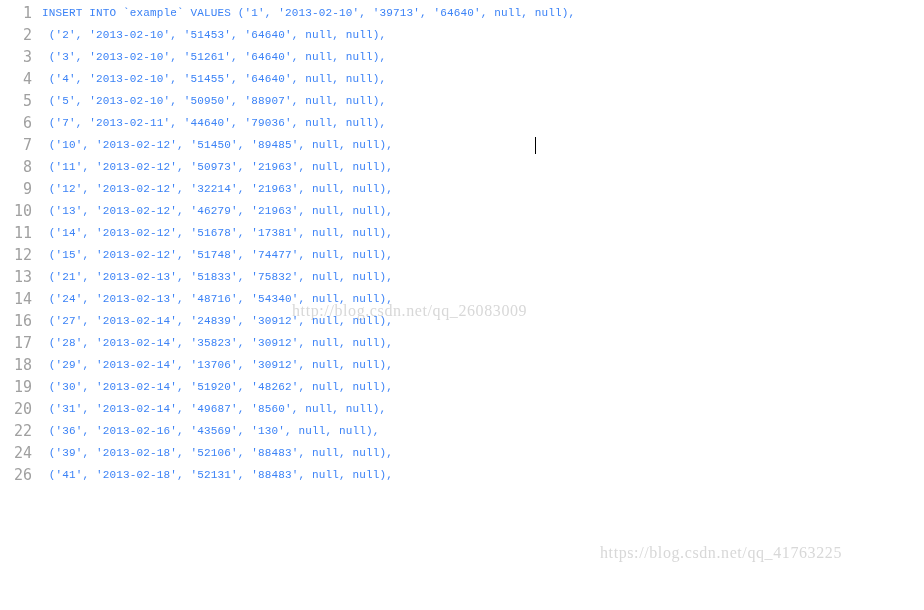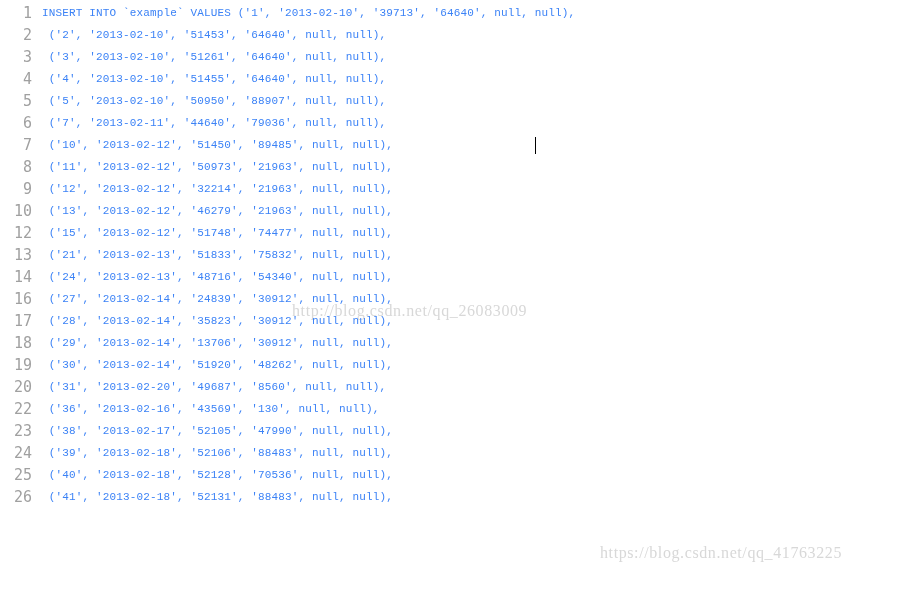--- a/index.html
+++ b/index.html
@@ -98,28 +98,27 @@
       <div class="code-line"><span class="line-number">1</span><span class="line-content">INSERT INTO `example` VALUES ('1', '2013-02-10', '39713', '64640', null, null),</span></div>
       <div class="code-line"><span class="line-number">2</span><span class="line-content"> ('2', '2013-02-10', '51453', '64640', null, null),</span></div>
       <div class="code-line"><span class="line-number">3</span><span class="line-content"> ('3', '2013-02-10', '51261', '64640', null, null),</span></div>
       <div class="code-line"><span class="line-number">4</span><span class="line-content"> ('4', '2013-02-10', '51455', '64640', null, null),</span></div>
       <div class="code-line"><span class="line-number">5</span><span class="line-content"> ('5', '2013-02-10', '50950', '88907', null, null),</span></div>
       <div class="code-line"><span class="line-number">6</span><span class="line-content"> ('7', '2013-02-11', '44640', '79036', null, null),</span></div>
       <div class="code-line has-caret"><span class="line-number">7</span><span class="line-content"> ('10', '2013-02-12', '51450', '89485', null, null),</span></div>
       <div class="code-line"><span class="line-number">8</span><span class="line-content"> ('11', '2013-02-12', '50973', '21963', null, null),</span></div>
       <div class="code-line"><span class="line-number">9</span><span class="line-content"> ('12', '2013-02-12', '32214', '21963', null, null),</span></div>
       <div class="code-line"><span class="line-number">10</span><span class="line-content"> ('13', '2013-02-12', '46279', '21963', null, null),</span></div>
+      <div class="code-line"><span class="line-number">11</span><span class="line-content"> ('14', '2013-02-12', '51678', '17381', null, null),</span></div>
       <div class="code-line"><span class="line-number">12</span><span class="line-content"> ('15', '2013-02-12', '51748', '74477', null, null),</span></div>
       <div class="code-line"><span class="line-number">13</span><span class="line-content"> ('21', '2013-02-13', '51833', '75832', null, null),</span></div>
       <div class="code-line"><span class="line-number">14</span><span class="line-content"> ('24', '2013-02-13', '48716', '54340', null, null),</span></div>
       <div class="code-line"><span class="line-number">16</span><span class="line-content"> ('27', '2013-02-14', '24839', '30912', null, null),</span></div>
       <div class="code-line"><span class="line-number">17</span><span class="line-content"> ('28', '2013-02-14', '35823', '30912', null, null),</span></div>
       <div class="code-line"><span class="line-number">18</span><span class="line-content"> ('29', '2013-02-14', '13706', '30912', null, null),</span></div>
       <div class="code-line"><span class="line-number">19</span><span class="line-content"> ('30', '2013-02-14', '51920', '48262', null, null),</span></div>
-      <div class="code-line"><span class="line-number">20</span><span class="line-content"> ('31', '2013-02-20', '49687', '8560', null, null),</span></div>
+      <div class="code-line"><span class="line-number">20</span><span class="line-content"> ('31', '2013-02-14', '49687', '8560', null, null),</span></div>
       <div class="code-line"><span class="line-number">22</span><span class="line-content"> ('36', '2013-02-16', '43569', '130', null, null),</span></div>
-      <div class="code-line"><span class="line-number">23</span><span class="line-content"> ('38', '2013-02-17', '52105', '47990', null, null),</span></div>
       <div class="code-line"><span class="line-number">24</span><span class="line-content"> ('39', '2013-02-18', '52106', '88483', null, null),</span></div>
-      <div class="code-line"><span class="line-number">25</span><span class="line-content"> ('40', '2013-02-18', '52128', '70536', null, null),</span></div>
       <div class="code-line"><span class="line-number">26</span><span class="line-content"> ('41', '2013-02-18', '52131', '88483', null, null),</span></div>
     </div>
 
 </div>
 
 </body></html>

